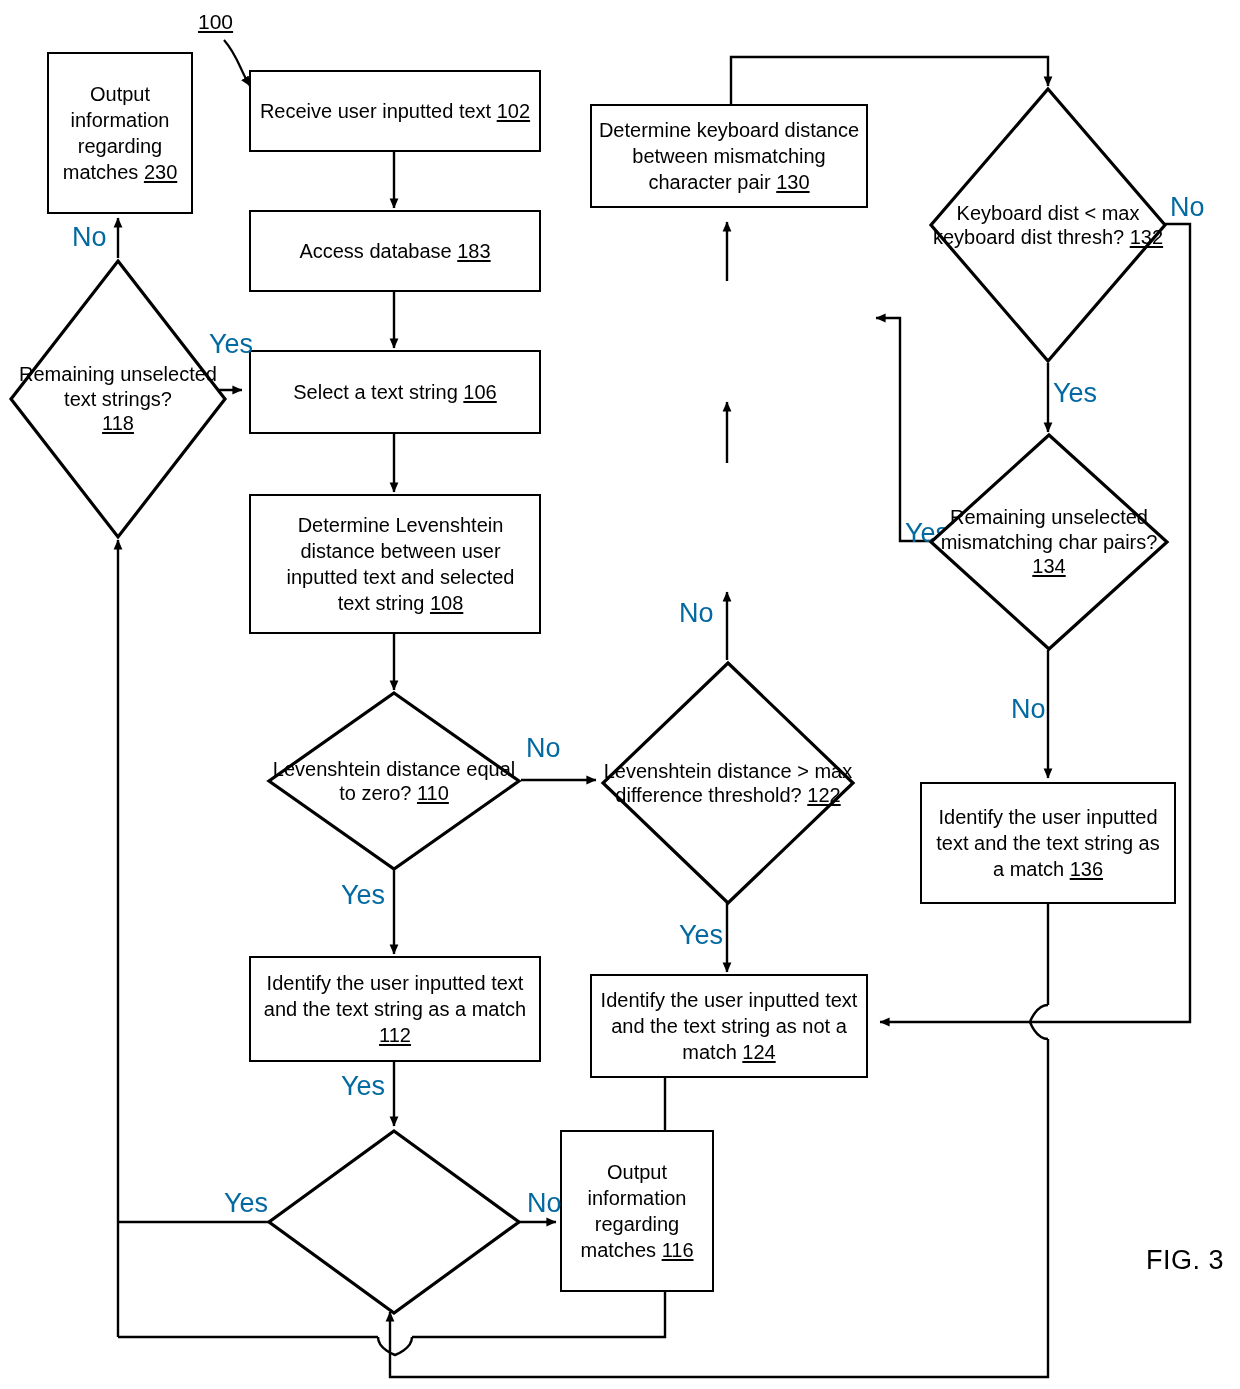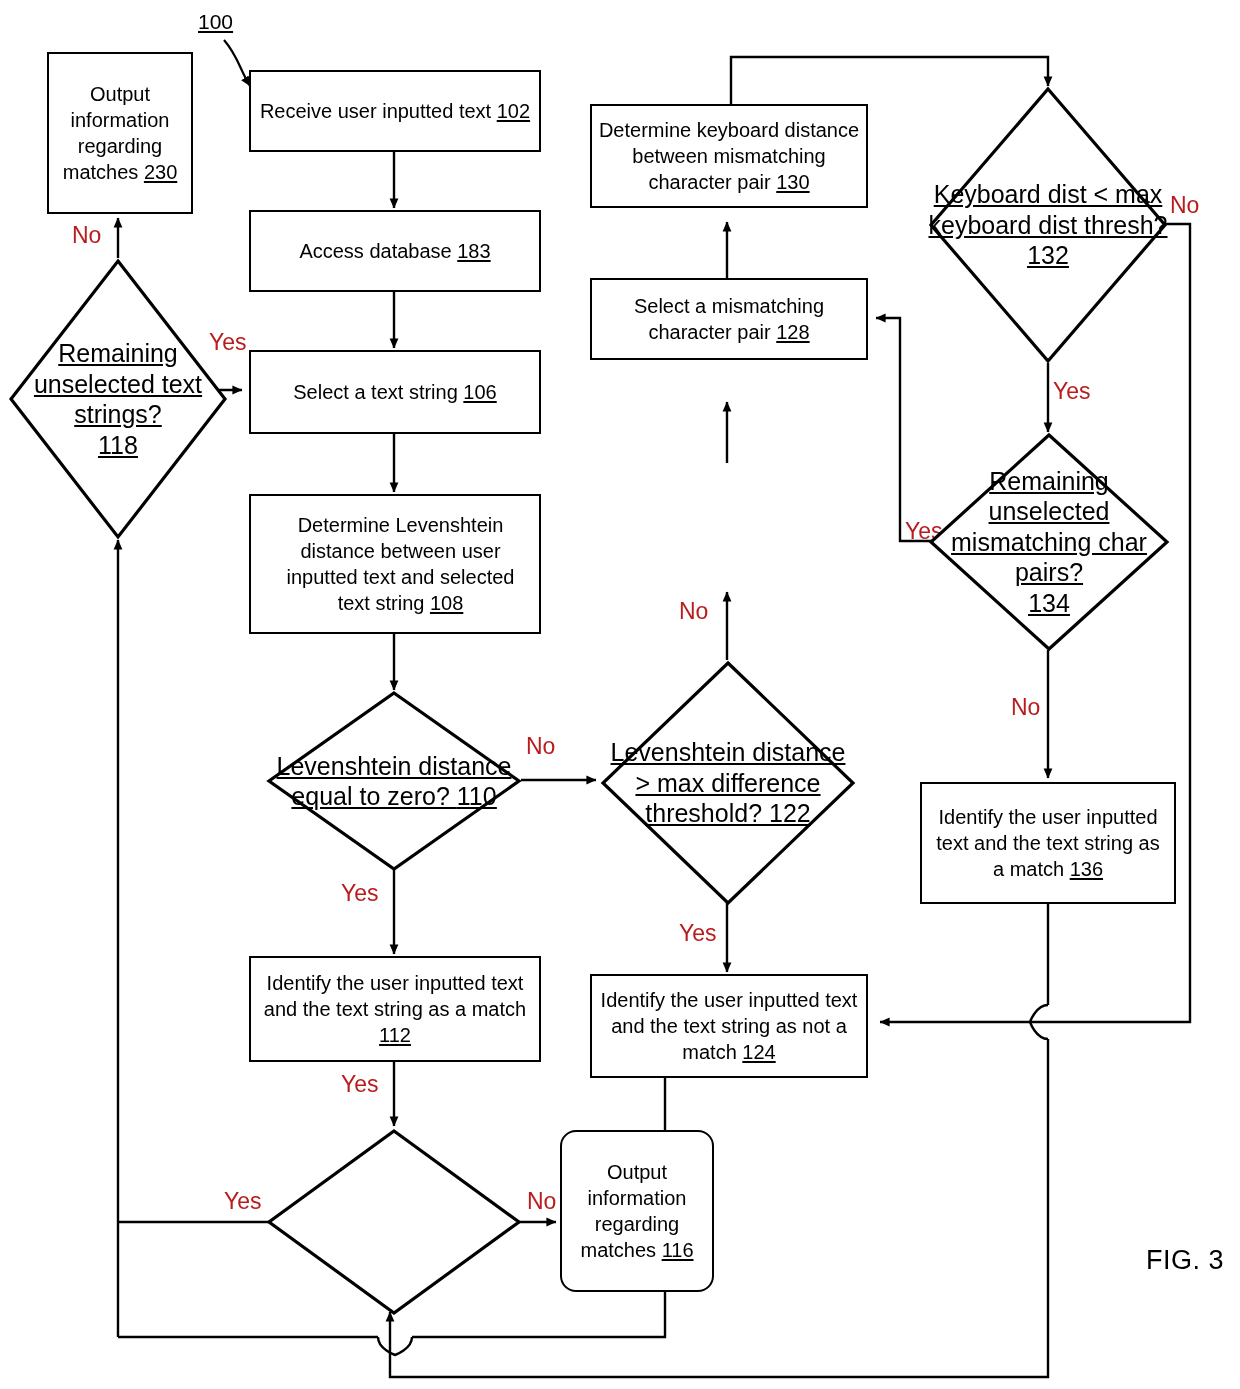--- a/index.html
+++ b/index.html
@@ -3,23 +3,23 @@
 <meta charset="utf-8">
 <style>
   html,body{margin:0;padding:0;background:#ffffff;}
   body{width:1240px;height:1389px;font-family:"Liberation Sans",sans-serif;}
   #root{position:relative;width:1240px;height:1389px;overflow:hidden;background:#fff;}
   svg#wires{position:absolute;left:0;top:0;width:1240px;height:1389px;}
   .node{position:absolute;box-sizing:border-box;}
   .box{border:2px solid #000;background:#fff;display:flex;align-items:center;justify-content:center;text-align:center;}
   .box .txt{display:block;padding:0 6px;line-height:1.30;font-size:20px;color:#000;}
   .dia{background:transparent;display:flex;align-items:center;justify-content:center;text-align:center;}
-  .dia .txt{display:block;line-height:1.22;font-size:25px;color:#000;position:relative;z-index:2;text-decoration:underline;}
+  .dia .txt{display:block;line-height:1.22;font-size:20px;color:#000;position:relative;z-index:2;}
   .diashape{position:absolute;left:0;top:0;width:100%;height:100%;z-index:1;}
-  .lbl{position:absolute;font-size:23px;color:#b91c1c;white-space:nowrap;}
+  .lbl{position:absolute;font-size:27px;color:#0369a1;white-space:nowrap;}
   .fig{position:absolute;font-size:27px;color:#000;letter-spacing:.5px;}
   .reftag{position:absolute;font-size:21px;color:#000;text-decoration:underline;}
   u{text-decoration:underline;text-underline-offset:2px;}
 </style>
 </head>
 <body>
 
 <div id="root">
 
   <svg id="wires" viewBox="0 0 1240 1389">
@@ -97,23 +97,20 @@
   </div>
 
   <div class="node box" style="left:590px;top:104px;width:278px;height:104px;">
     <span class="txt"><span>Determine keyboard distance between mismatching character pair </span><u>130</u></span>
   </div>
 
   <div class="node box" style="left:249px;top:210px;width:292px;height:82px;">
     <span class="txt"><span>Access database </span><u>183</u></span>
   </div>
 
-  <div class="node box" style="left:590px;top:278px;width:278px;height:82px;">
-    <span class="txt"><span>Select a mismatching character pair </span><u>128</u></span>
-  </div>
 
   <div class="node box" style="left:249px;top:350px;width:292px;height:84px;">
     <span class="txt"><span>Select a text string </span><u>106</u></span>
   </div>
 
 
   <div class="node box" style="left:249px;top:494px;width:292px;height:140px;padding-left:11px;">
     <span class="txt"><span>Determine Levenshtein distance between user inputted text and selected text string </span><u>108</u></span>
   </div>
 
@@ -122,21 +119,21 @@
   </div>
 
   <div class="node box" style="left:249px;top:956px;width:292px;height:106px;">
     <span class="txt"><span>Identify the user inputted text and the text string as a match </span><u>112</u></span>
   </div>
 
   <div class="node box" style="left:590px;top:974px;width:278px;height:104px;">
     <span class="txt"><span>Identify the user inputted text and the text string as not a match </span><u>124</u></span>
   </div>
 
-  <div class="node box" style="left:560px;top:1130px;width:154px;height:162px;border-radius:16px;">
+  <div class="node box" style="left:560px;top:1130px;width:154px;height:162px;">
     <span class="txt"><span>Output information regarding matches </span><u>116</u></span>
   </div>
 
   <div class="node dia" style="left:8px;top:258px;width:220px;height:282px;">
     <svg class="diashape" viewBox="0 0 220 282" preserveAspectRatio="none">
       <polygon points="110,3 217,141 110,279 3,141" fill="#fff" stroke="#000" stroke-width="3.2" vector-effect="non-scaling-stroke"></polygon>
     </svg>
     <span class="txt"><span>Remaining unselected text strings? </span><br><u>118</u></span>
   </div>
 

